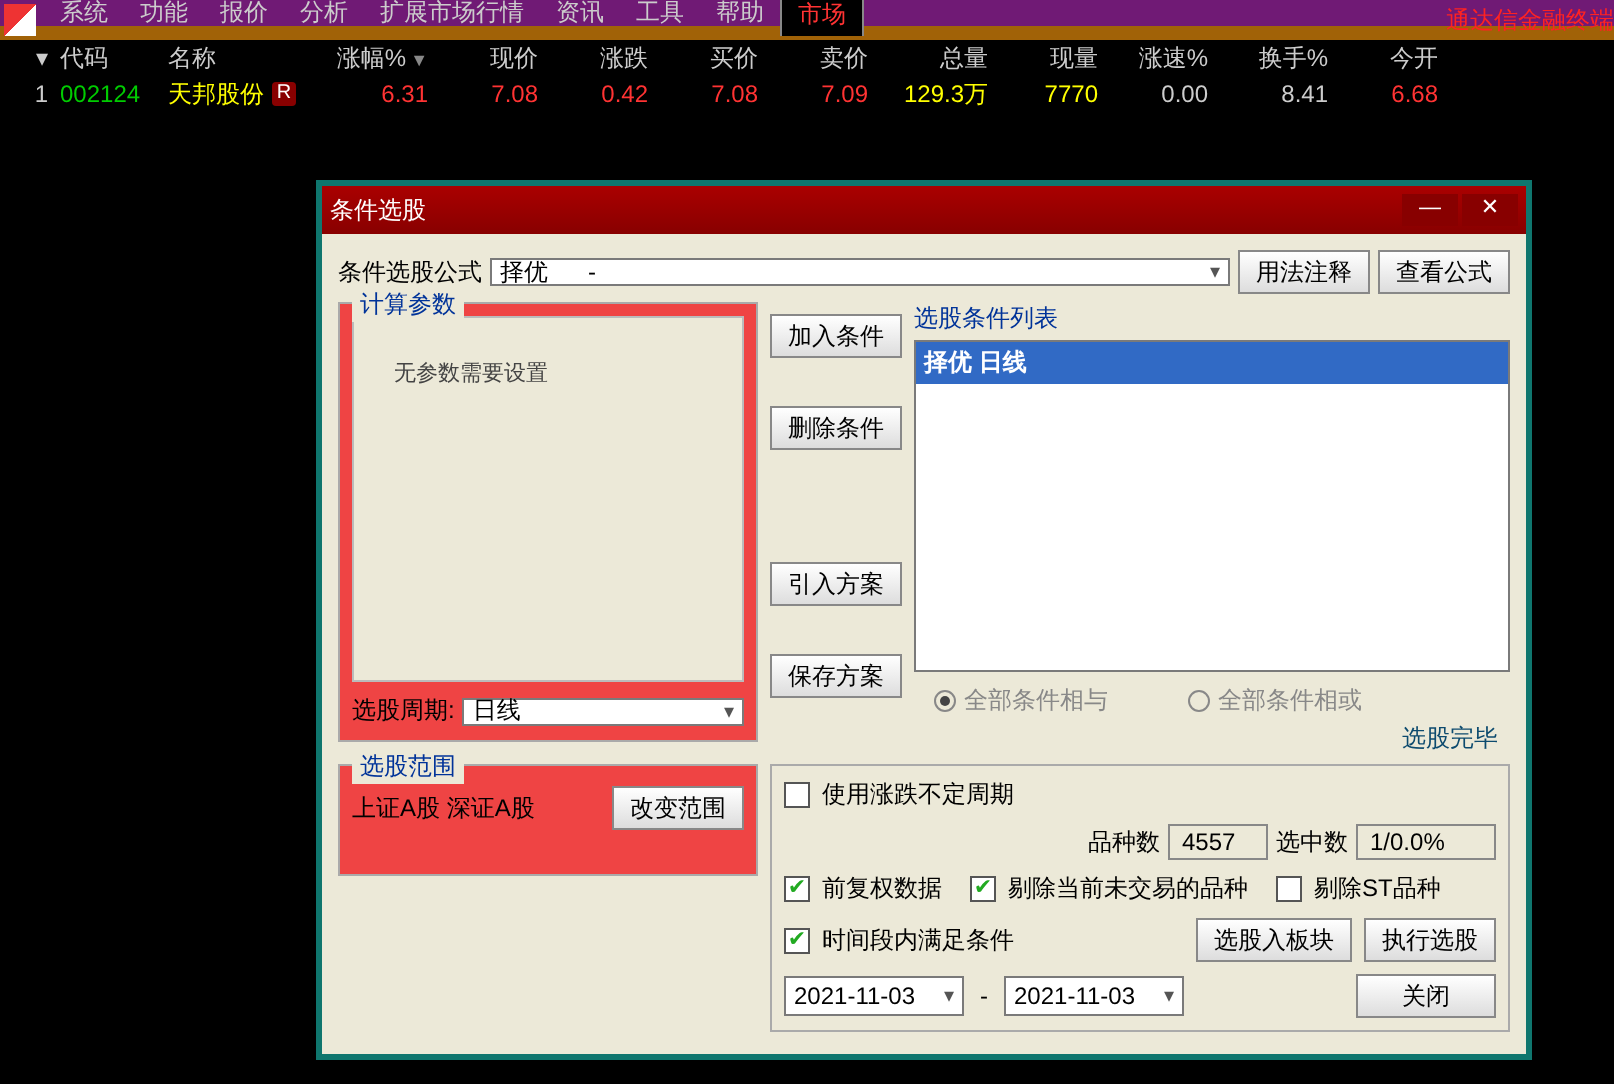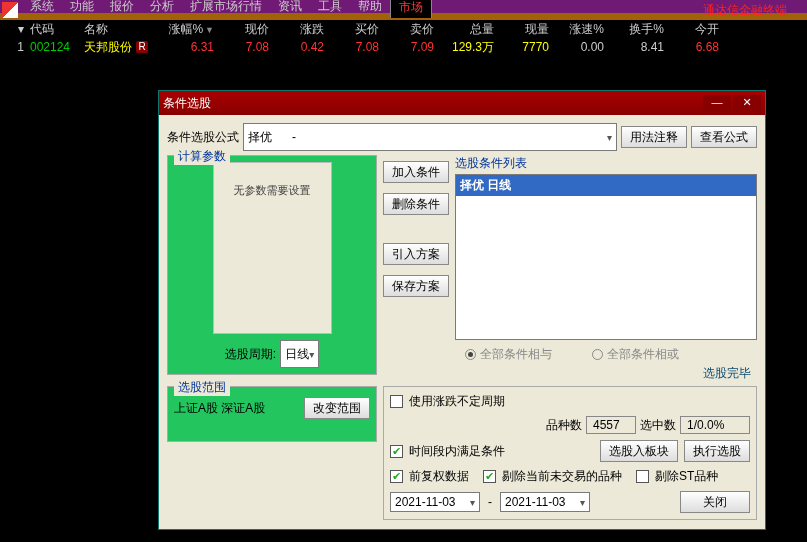--- a/index.html
+++ b/index.html
@@ -1,50 +1,50 @@
 <!DOCTYPE html>
 <html><head>
 <meta charset="utf-8">
 <style>
 *{box-sizing:border-box;margin:0;padding:0;font-family:"Microsoft YaHei",SimSun,sans-serif;}
 body{background:#000;width:807px;height:542px;overflow:hidden;font-size:12px;position:relative;}
 .app-logo{position:absolute;left:2px;top:2px;width:16px;height:16px;background:linear-gradient(135deg,#e33 50%,#fff 50%);}
 .menubar{background:#701a75;color:#ccc;height:20px;display:flex;align-items:center;padding-left:22px;border-bottom:7px solid #a16207;}
 .menu-item{padding:2px 8px;cursor:default;}
 .menu-item.active{color:#f33;border:1px solid #888;border-bottom:none;background:#000;}
-.brand{position:absolute;right:20px;top:2px;color:#f22;font-size:12px;}
+.brand{position:absolute;right:0;top:2px;color:#f22;font-size:12px;}
 .cols{background:#000;color:#ccc;display:flex;height:18px;align-items:center;padding:0 4px;}
 .col{text-align:right;}
 .col.sort::after{content:"▼";font-size:9px;color:#888;margin-left:2px;}
 .row{background:#000;display:flex;height:18px;align-items:center;padding:0 4px;}
 .c-idx{width:20px;color:#ccc;text-align:right;}
 .c-code{width:60px;color:#0c0;text-align:left;padding-left:6px;}
 .c-name{width:70px;color:#ff0;text-align:left;}
 .c-r{color:#f33;text-align:right;}
 .c-y{color:#ff0;text-align:right;}
 .c-w{color:#ccc;text-align:right;}
 .badge-r{display:inline-block;background:#800;color:#fff;font-size:10px;width:12px;height:12px;line-height:12px;text-align:center;border-radius:2px;margin-left:2px;}
 
-.dialog{position:absolute;left:158px;top:90px;width:608px;height:440px;background:#ece9d8;border:1px solid #0f766e;box-shadow:2px 2px 6px rgba(0,0,0,.5);}
+.dialog{position:absolute;left:158px;top:90px;width:608px;height:440px;background:#ece9d8;border:3px solid #0f766e;box-shadow:2px 2px 6px rgba(0,0,0,.5);}
 .titlebar{height:24px;background:linear-gradient(#a00,#800);display:flex;align-items:center;padding:0 4px;color:#fff;}
 .titlebar .spacer{flex:1;}
 .titlebar .tbtn{width:28px;height:16px;background:#800;color:#fff;text-align:center;line-height:14px;margin-left:2px;font-size:11px;cursor:default;}
 .dlg-body{padding:8px;display:flex;flex-direction:column;gap:4px;}
 .row1{display:flex;align-items:center;gap:4px;}
 .lbl{color:#000;font-size:12px;}
-.combo{flex:1;height:28px;border:1px solid #7a7a7a;background:#fff;display:flex;align-items:center;padding:0 4px;font-size:12px;}
+.combo{flex:1;height:14px;border:1px solid #7a7a7a;background:#fff;display:flex;align-items:center;padding:0 4px;font-size:12px;}
 .combo .arrow{margin-left:auto;font-size:10px;color:#555;}
 .btn{height:22px;padding:0 8px;background:linear-gradient(#fff,#ddd);border:1px solid #888;font-size:12px;cursor:default;display:inline-flex;align-items:center;justify-content:center;}
 .mid{display:flex;gap:6px;}
-.fieldset{border:1px solid #aaa;padding:6px;position:relative;background:#22c55e;align-items:center;}
+.fieldset{border:1px solid #aaa;padding:6px;position:relative;background:#ef4444;}
 .fieldset>.legend{position:absolute;top:-8px;left:6px;background:#ece9d8;padding:0 4px;font-size:12px;color:#003399;}
 .fs-calc{width:210px;height:220px;display:flex;flex-direction:column;}
 .fs-calc .inner{flex:1;border:1px solid #bbb;background:#ece9d8;padding:20px;font-size:11px;color:#444;}
 .period-row{display:flex;align-items:center;gap:4px;margin-top:6px;}
-.vbtns{display:flex;flex-direction:column;gap:10px;padding-top:6px;}
+.vbtns{display:flex;flex-direction:column;gap:24px;padding-top:6px;}
 .vbtns .btn{width:66px;}
 .right-col{flex:1;display:flex;flex-direction:column;}
 .listbox{border:1px solid #7a7a7a;background:#fff;height:166px;overflow:hidden;font-weight:bold;}
 .listbox .item{background:#316ac5;color:#fff;padding:2px 4px;font-size:12px;}
 .radios{display:flex;gap:40px;margin:6px 0 0 10px;color:#888;}
 .radio{display:flex;align-items:center;gap:4px;}
 .radio .dot{width:11px;height:11px;border:1px solid #888;border-radius:50%;display:inline-flex;align-items:center;justify-content:center;}
 .radio.sel .dot::after{content:"";width:5px;height:5px;background:#444;border-radius:50%;}
 .status-done{color:#0c4a6e;text-align:right;margin:2px 6px 0 0;font-size:12px;}
 .low{display:flex;gap:6px;}
@@ -186,32 +186,32 @@
           <span>使用涨跌不定周期</span>
         </div>
         <div class="ck-row" style="justify-content:flex-end;gap:4px">
           <span>品种数</span>
           <span class="stat-val">4557</span>
           <span>选中数</span>
           <span class="stat-val" style="min-width:70px">1/0.0%</span>
         </div>
         <div class="ck-row">
           <span class="ck on"></span>
-          <span>时间段内满足条件</span>
-          <span style="flex:1"></span>
-          <button class="btn">选股入板块</button>
-          <button class="btn">执行选股</button>
-        </div>
-        <div class="ck-row">
-          <span class="ck on"></span>
           <span>前复权数据</span>
           <span class="ck on" style="margin-left:8px"></span>
           <span>剔除当前未交易的品种</span>
           <span class="ck" style="margin-left:8px"></span>
           <span>剔除ST品种</span>
+        </div>
+        <div class="ck-row">
+          <span class="ck on"></span>
+          <span>时间段内满足条件</span>
+          <span style="flex:1"></span>
+          <button class="btn">选股入板块</button>
+          <button class="btn">执行选股</button>
         </div>
         <div class="bottom-row">
           <div class="date">
             <span>2021-11-03</span>
             <span class="arrow">▾</span>
           </div>
           <span>-</span>
           <div class="date">
             <span>2021-11-03</span>
             <span class="arrow">▾</span>

